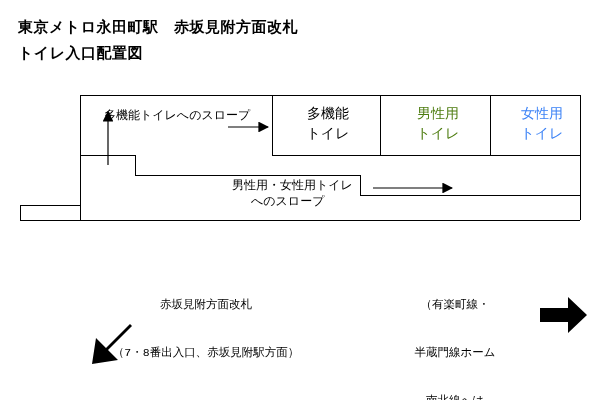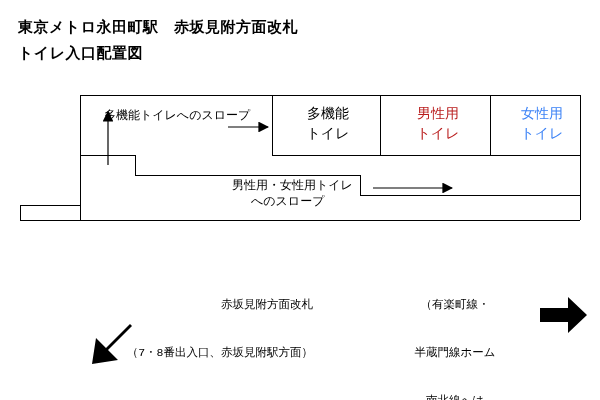--- a/index.html
+++ b/index.html
@@ -43,21 +43,21 @@
     position: absolute;
     font-size: 12px;
     line-height: 16px;
     white-space: nowrap;
   }
   .lbl-room {
     font-size: 14px;
     line-height: 20px;
     text-align: center;
   }
-  .blue { color: #b91c1c; }
+  .blue { color: #4d7c0f; }
   .red  { color: #3b82f6; }
 
   
   .svg-layer {
     position: absolute;
     left: 0; top: 0;
     width: 600px; height: 400px;
     pointer-events: none;
   }
 
@@ -133,21 +133,21 @@
   </div>
 
   <div class="lbl lbl-room red" style="left:502px; top:104px; width:80px;">
     <div>女性用</div>
     <div>トイレ</div>
   </div>
 
   <div class="lbl" style="left:232px; top:178px;">男性用・女性用トイレ</div>
   <div class="lbl" style="left:232px; top:194px;margin-left:19px;">へのスロープ</div>
 
-  <div class="caption caption-center" style="left:53px; top:265px; width:260px;text-align:right;">
+  <div class="caption caption-center" style="left:76px; top:265px; width:260px;">
     <div>赤坂見附方面改札</div>
     <div>（7・8番出入口、赤坂見附駅方面）</div>
   </div>
 
   <svg class="bigarrow" style="left:88px; top:320px;" width="48" height="48" viewBox="0 0 48 48">
     <path d="M44,6 L20,30 L30,40 L4,44 L8,18 L18,28 L42,4 Z" fill="#000000"></path>
   </svg>
 
   <div class="caption caption-center" style="left:380px; top:265px; width:150px;">
     <div>（有楽町線・</div>

